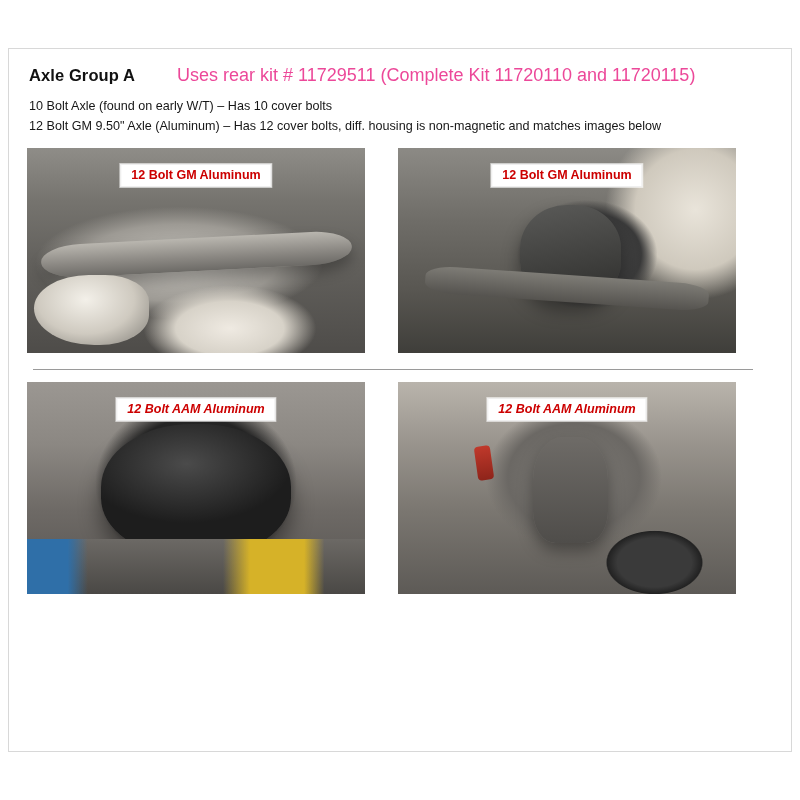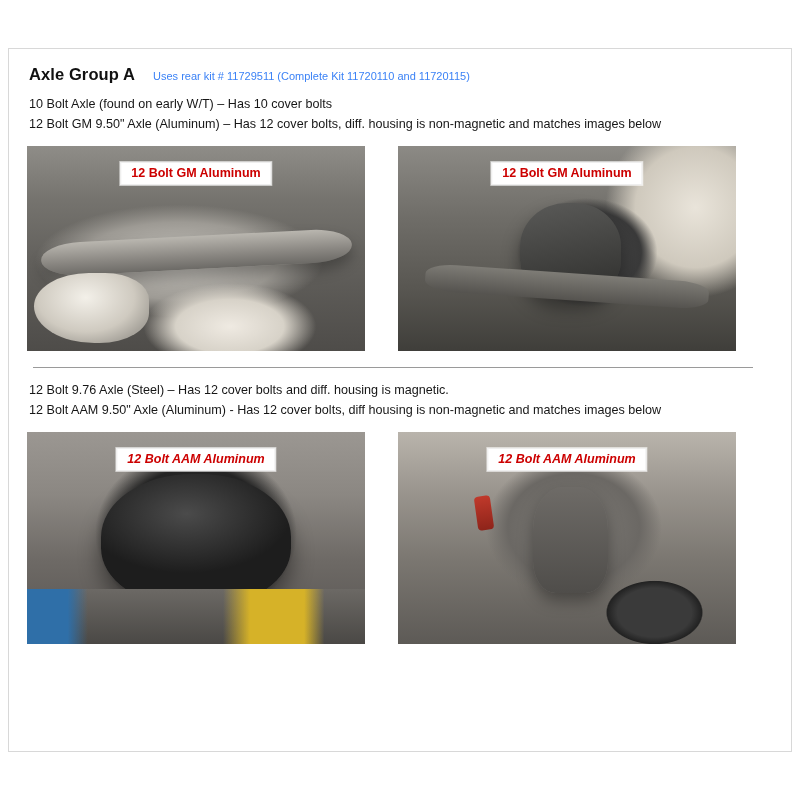--- a/index.html
+++ b/index.html
@@ -37,23 +37,24 @@
     gap: 18px;
     margin: 2px 0 10px 2px;
   }
   .group-title {
     font-size: 16.5px;
     font-weight: 600;
     letter-spacing: .1px;
     color: #111;
   }
   .group-kit {
-    font-size: 11px;
-    color: #3b82f6;
+    font-size: 18px;
+    color: #ec4899;
     font-weight: 400;
+    margin-left: 24px;
   }
   .bullet-lines {
     margin: 0 0 12px 2px;
   }
   .bullet-line {
     font-size: 12.6px;
     line-height: 20px;
     color: #161616;
     white-space: nowrap;
   }
@@ -211,24 +212,20 @@
       </div>
       <div class="photo">
         <div class="art artA2"></div>
         <div class="photo-label">12 Bolt GM Aluminum</div>
       </div>
     </div>
 
     <div class="divider"></div>
 
 
-    <div class="bullet-lines">
-      <div class="bullet-line">12 Bolt 9.76 Axle (Steel) – Has 12 cover bolts and diff. housing is magnetic.</div>
-      <div class="bullet-line">12 Bolt AAM 9.50" Axle (Aluminum) - Has 12 cover bolts, diff housing is non-magnetic and matches images below</div>
-    </div>
 
     <div class="photo-row">
       <div class="photo b">
         <div class="art artB1"></div>
         <div class="photo-label wide">12 Bolt AAM Aluminum</div>
       </div>
       <div class="photo b">
         <div class="art artB2">
           <div class="accent-shock"></div>
         </div>

